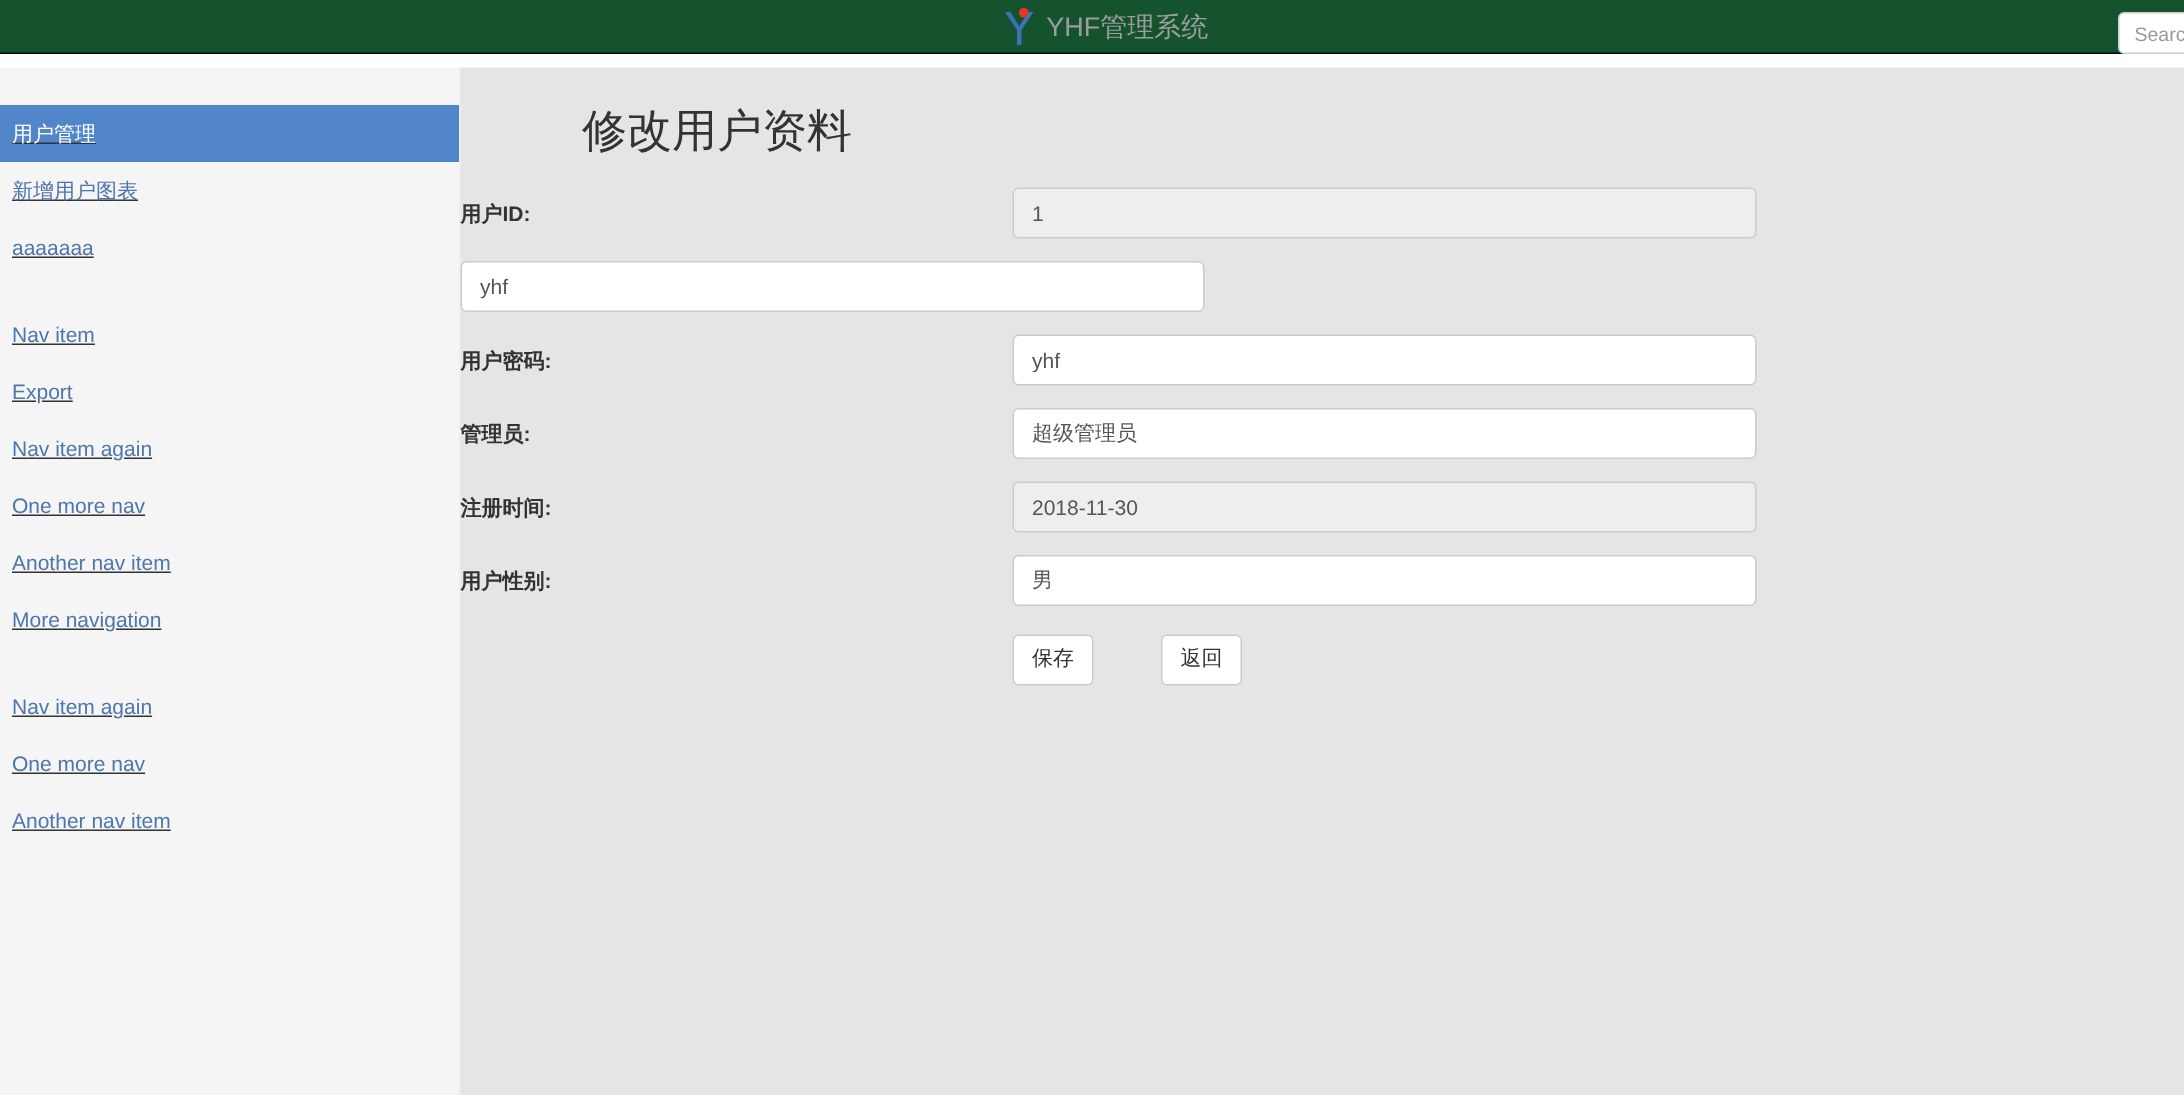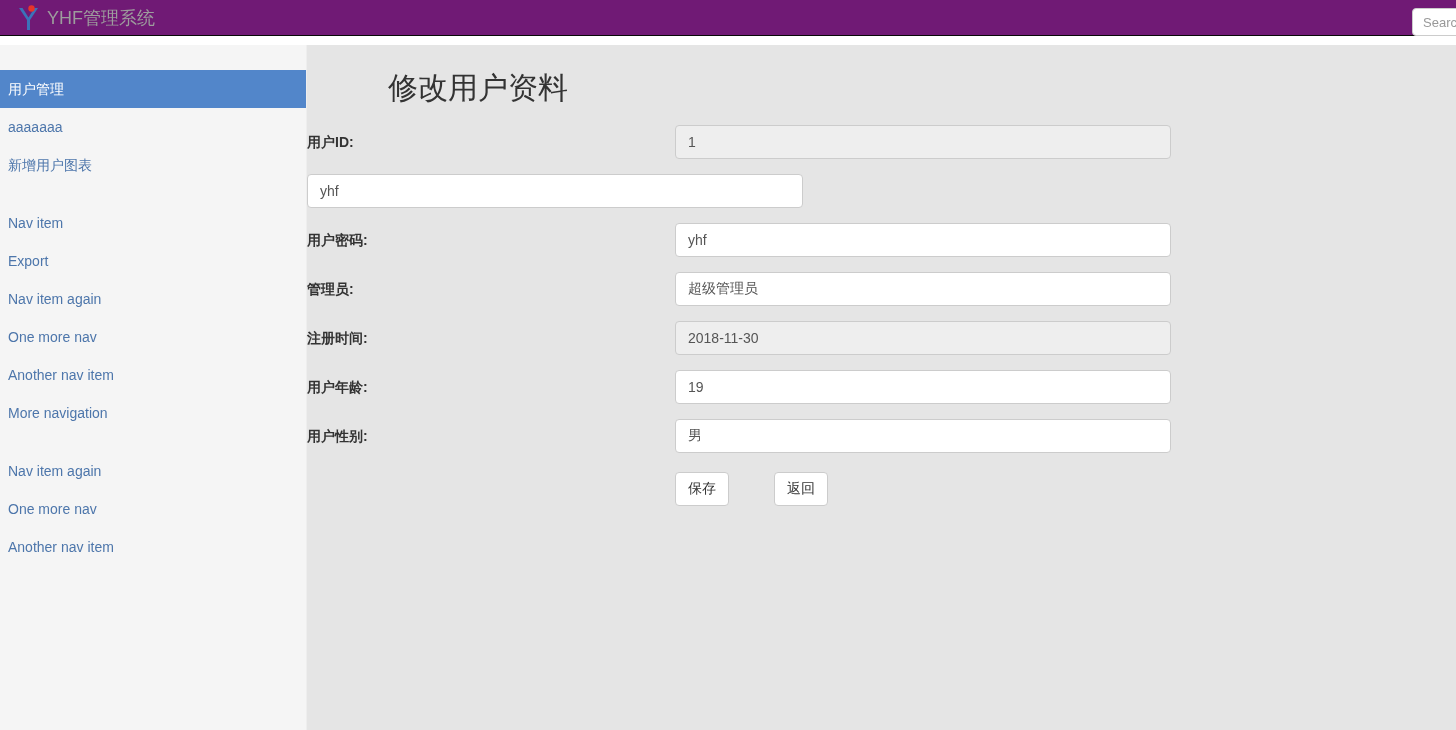--- a/index.html
+++ b/index.html
@@ -16,25 +16,26 @@
     background: #ffffff;
   }
 
   
   .navbar {
     position: absolute;
     top: 0;
     left: 0;
     width: 1456px;
     height: 36px;
-    background: #701a75;
+    background: #14532d;
     border-bottom: 1px solid #080808;
     box-sizing: border-box;
     display: flex;
     align-items: center;
+    justify-content: center;
   }
   .brand {
     display: flex;
     align-items: center;
     margin-left: 15px;
     height: 45px;
     text-decoration: none;
   }
   .brand-logo {
     width: 26px;
@@ -72,20 +73,21 @@
   .sidebar {
     position: absolute;
     top: 45px;
     left: 0;
     width: 307px;
     height: 685px;
     background: #f5f5f5;
     border-right: 1px solid #eeeeee;
     box-sizing: border-box;
     padding-top: 25px;
+    text-decoration: underline;
   }
   .nav-list {
     list-style: none;
     margin: 0;
     padding: 0;
   }
   .nav-item a {
     display: block;
     padding: 9px 8px;
     color: #4d76ab;
@@ -202,24 +204,24 @@
   </a>
   <input class="navbar-search" type="text" placeholder="Search" style="">
 </div>
 
 <div class="sidebar">
   <ul class="nav-list">
     <li class="nav-item active">
       <a href="#">用户管理</a>
     </li>
     <li class="nav-item">
+      <a href="#">新增用户图表</a>
+    </li>
+    <li class="nav-item">
       <a href="#">aaaaaaa</a>
-    </li>
-    <li class="nav-item">
-      <a href="#">新增用户图表</a>
     </li>
     <li class="nav-item spacer-before">
       <a href="#">Nav item</a>
     </li>
     <li class="nav-item">
       <a href="#">Export</a>
     </li>
     <li class="nav-item">
       <a href="#">Nav item again</a>
     </li>
@@ -266,24 +268,20 @@
     <div class="form-row">
       <label class="form-label">管理员:</label>
       <input class="form-control" type="text" value="超级管理员" style="">
     </div>
 
     <div class="form-row">
       <label class="form-label">注册时间:</label>
       <input class="form-control disabled" type="text" disabled="" value="2018-11-30" style="">
     </div>
 
-    <div class="form-row">
-      <label class="form-label">用户年龄:</label>
-      <input class="form-control" type="text" value="19" style="">
-    </div>
 
     <div class="form-row">
       <label class="form-label">用户性别:</label>
       <input class="form-control" type="text" value="男" style="">
     </div>
 
     <div class="form-actions">
       <button type="button" class="btn">保存</button>
       <button type="button" class="btn">返回</button>
     </div>

